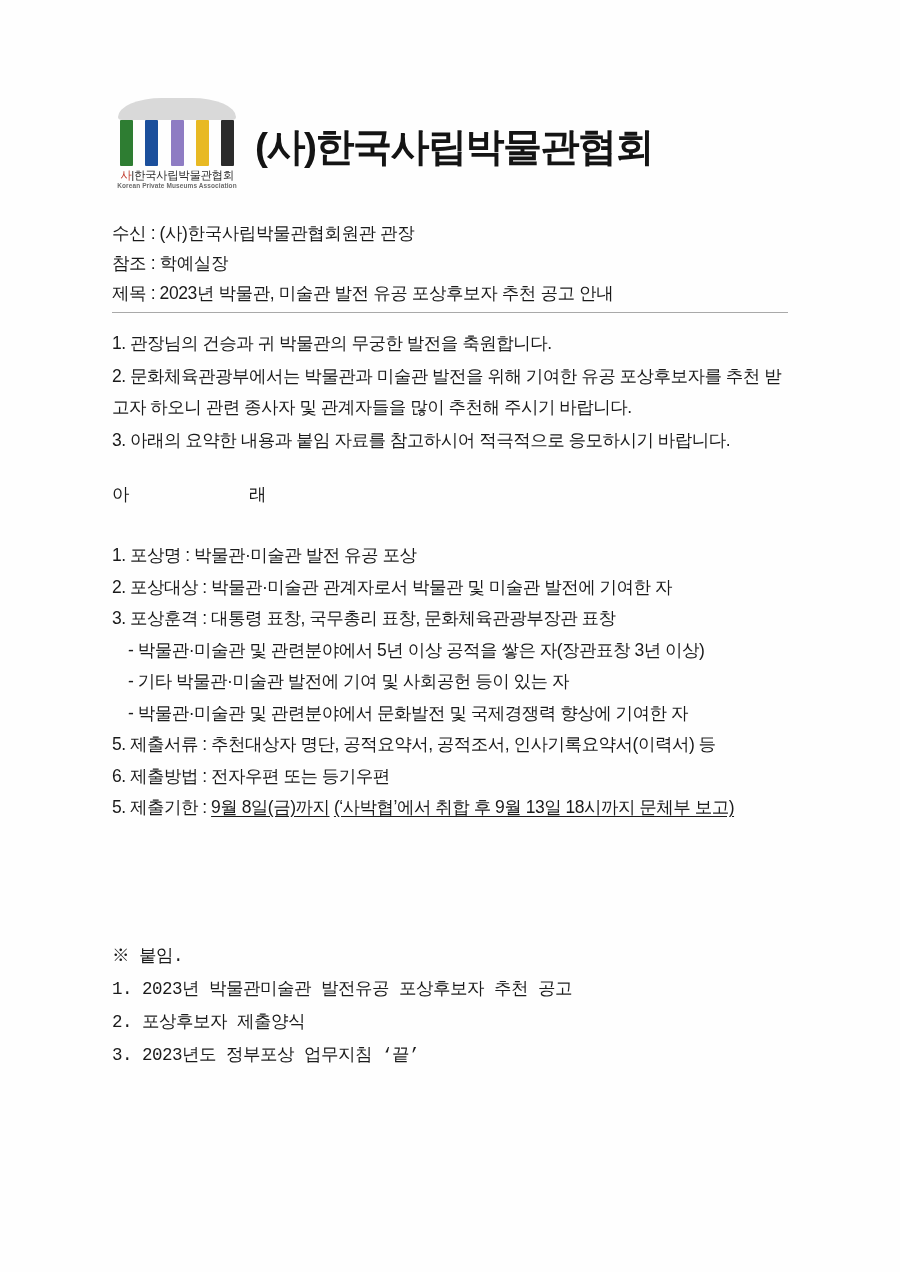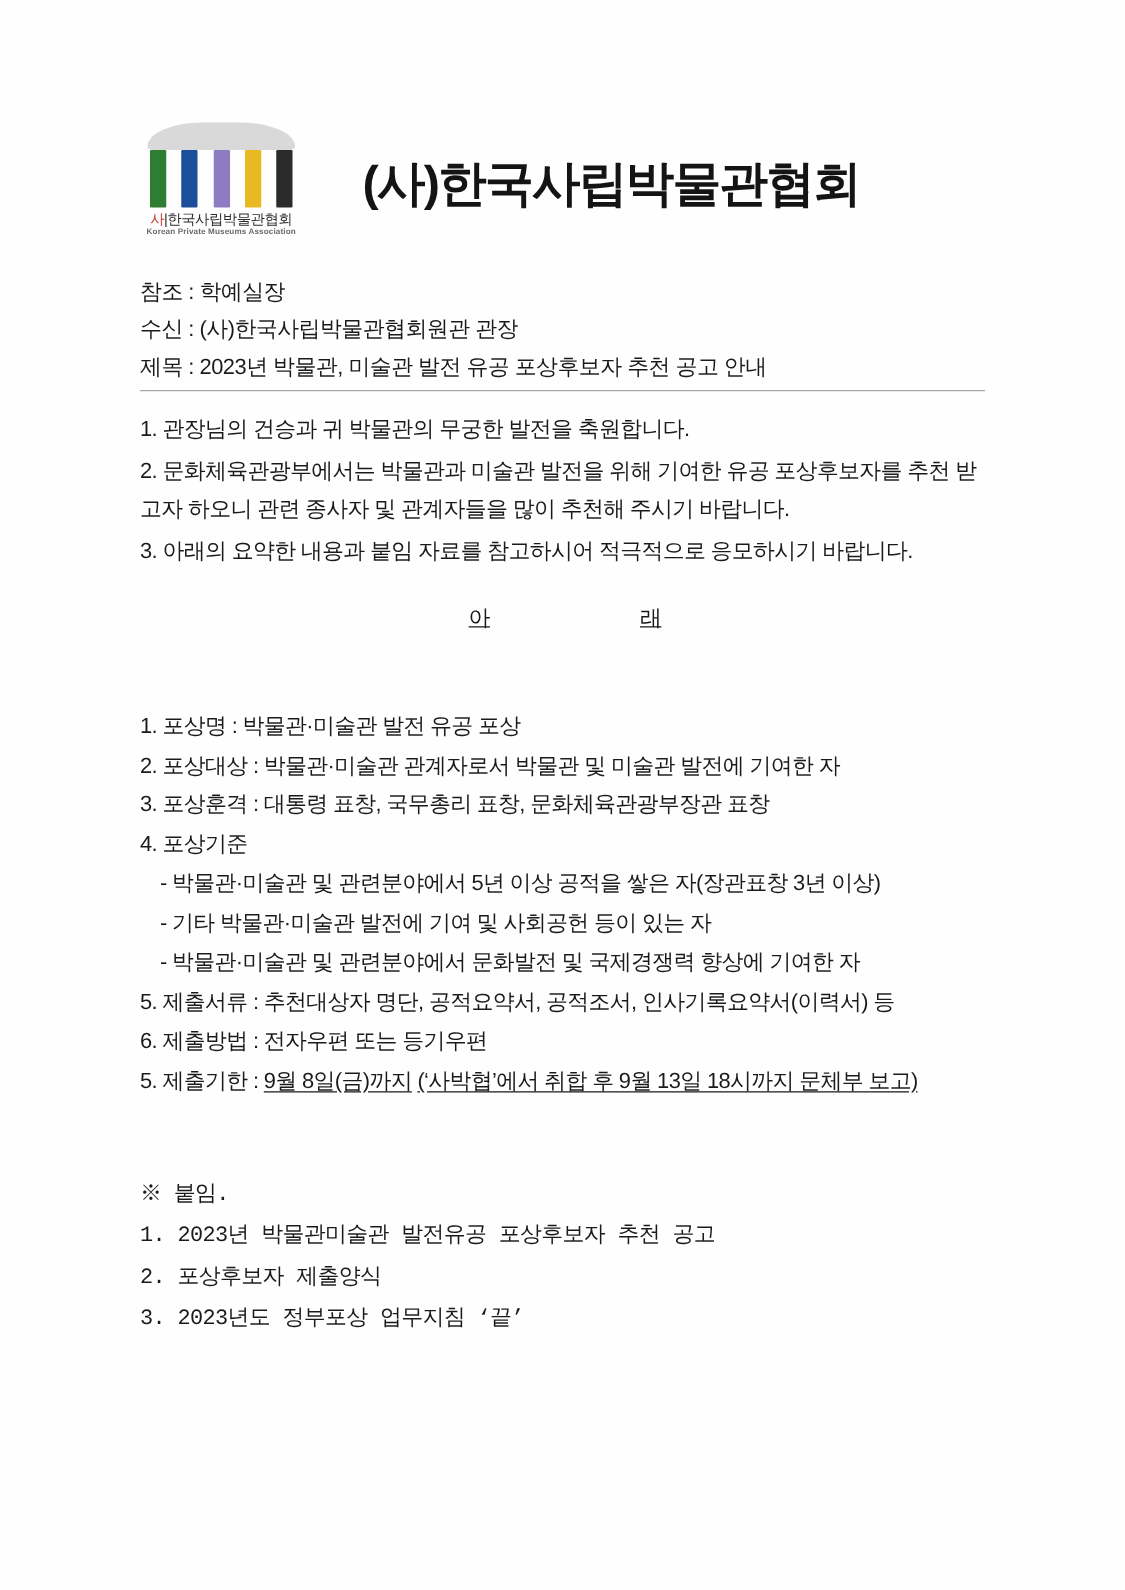--- a/index.html
+++ b/index.html
@@ -81,21 +81,21 @@
     top: 86px;
     width: 130px;
     text-align: center;
     font-size: 6.5px;
     font-weight: bold;
     color: #6b6b6b;
     letter-spacing: 0.1px;
     white-space: nowrap;
   }
   .org-title {
-    margin-left: 48px;
+    margin-left: 13px;
     font-size: 39px;
     font-weight: bold;
     letter-spacing: -1.5px;
     color: #141414;
     padding-bottom: 18px;
     white-space: nowrap;
   }
 
   
   .addr-block {
@@ -135,41 +135,38 @@
     margin: 0 0 2px 0;
     text-indent: 0;
   }
 
   
   .arae {
     position: absolute;
     left: 112px;
     top: 482px;
     width: 680px;
-    text-align: center;
     font-size: 17.5px;
     letter-spacing: -0.4px;
-    text-decoration: underline;
   }
   .arae span.gap {
     display: inline-block;
     width: 120px;
   }
 
   
   .items {
     position: absolute;
     left: 112px;
     top: 540px;
     width: 700px;
     font-size: 17.5px;
     line-height: 31.5px;
     letter-spacing: -0.5px;
     color: #1a1a1a;
-    margin-top: 25px;
   }
   .items .item {
     white-space: nowrap;
   }
   .items .sub {
     padding-left: 16px;
     white-space: nowrap;
   }
   .underline {
     text-decoration: underline;
@@ -210,42 +207,41 @@
       </div>
       <div class="logo-caption">
         <span class="sa">사</span><span>|</span><span>한국사립박물관협회</span>
       </div>
       <div class="logo-sub">Korean Private Museums Association</div>
     </div>
     <div class="org-title">(사)한국사립박물관협회</div>
   </div>
 
   <div class="addr-block">
+    <div class="addr-line">수신 : (사)한국사립박물관협회원관 관장</div>
     <div class="addr-line">참조 : 학예실장</div>
-    <div class="addr-line">수신 : (사)한국사립박물관협회원관 관장</div>
     <div class="addr-line">제목 : 2023년 박물관, 미술관 발전 유공 포상후보자 추천 공고 안내</div>
   </div>
 
   <div class="rule"></div>
 
   <div class="intro">
     <p>1. 관장님의 건승과 귀 박물관의 무궁한 발전을 축원합니다.</p>
     <p>2. 문화체육관광부에서는 박물관과 미술관 발전을 위해 기여한 유공 포상후보자를 추천 받고자 하오니 관련 종사자 및 관계자들을 많이 추천해 주시기 바랍니다.</p>
     <p>3. 아래의 요약한 내용과 붙임 자료를 참고하시어 적극적으로 응모하시기 바랍니다.</p>
   </div>
 
   <div class="arae">
     <span>아</span><span class="gap"></span><span>래</span>
   </div>
 
   <div class="items">
     <div class="item">1. 포상명 : 박물관·미술관 발전 유공 포상</div>
     <div class="item">2. 포상대상 : 박물관·미술관 관계자로서 박물관 및 미술관 발전에 기여한 자</div>
     <div class="item">3. 포상훈격 : 대통령 표창, 국무총리 표창, 문화체육관광부장관 표창</div>
-    <div class="item">4. 포상기준</div>
     <div class="sub">- 박물관·미술관 및 관련분야에서 5년 이상 공적을 쌓은 자(장관표창 3년 이상)</div>
     <div class="sub">- 기타 박물관·미술관 발전에 기여 및 사회공헌 등이 있는 자</div>
     <div class="sub">- 박물관·미술관 및 관련분야에서 문화발전 및 국제경쟁력 향상에 기여한 자</div>
     <div class="item">5. 제출서류 : 추천대상자 명단, 공적요약서, 공적조서, 인사기록요약서(이력서) 등</div>
     <div class="item">6. 제출방법 : 전자우편 또는 등기우편</div>
     <div class="item"><span>5. 제출기한 : </span><span class="underline">9월 8일(금)까지</span> <span class="underline">(‘사박협’에서 취합 후 9월 13일 18시까지 문체부 보고)</span></div>
   </div>
 
   <div class="attach">
     <div class="att-line">※ 붙임.</div>

